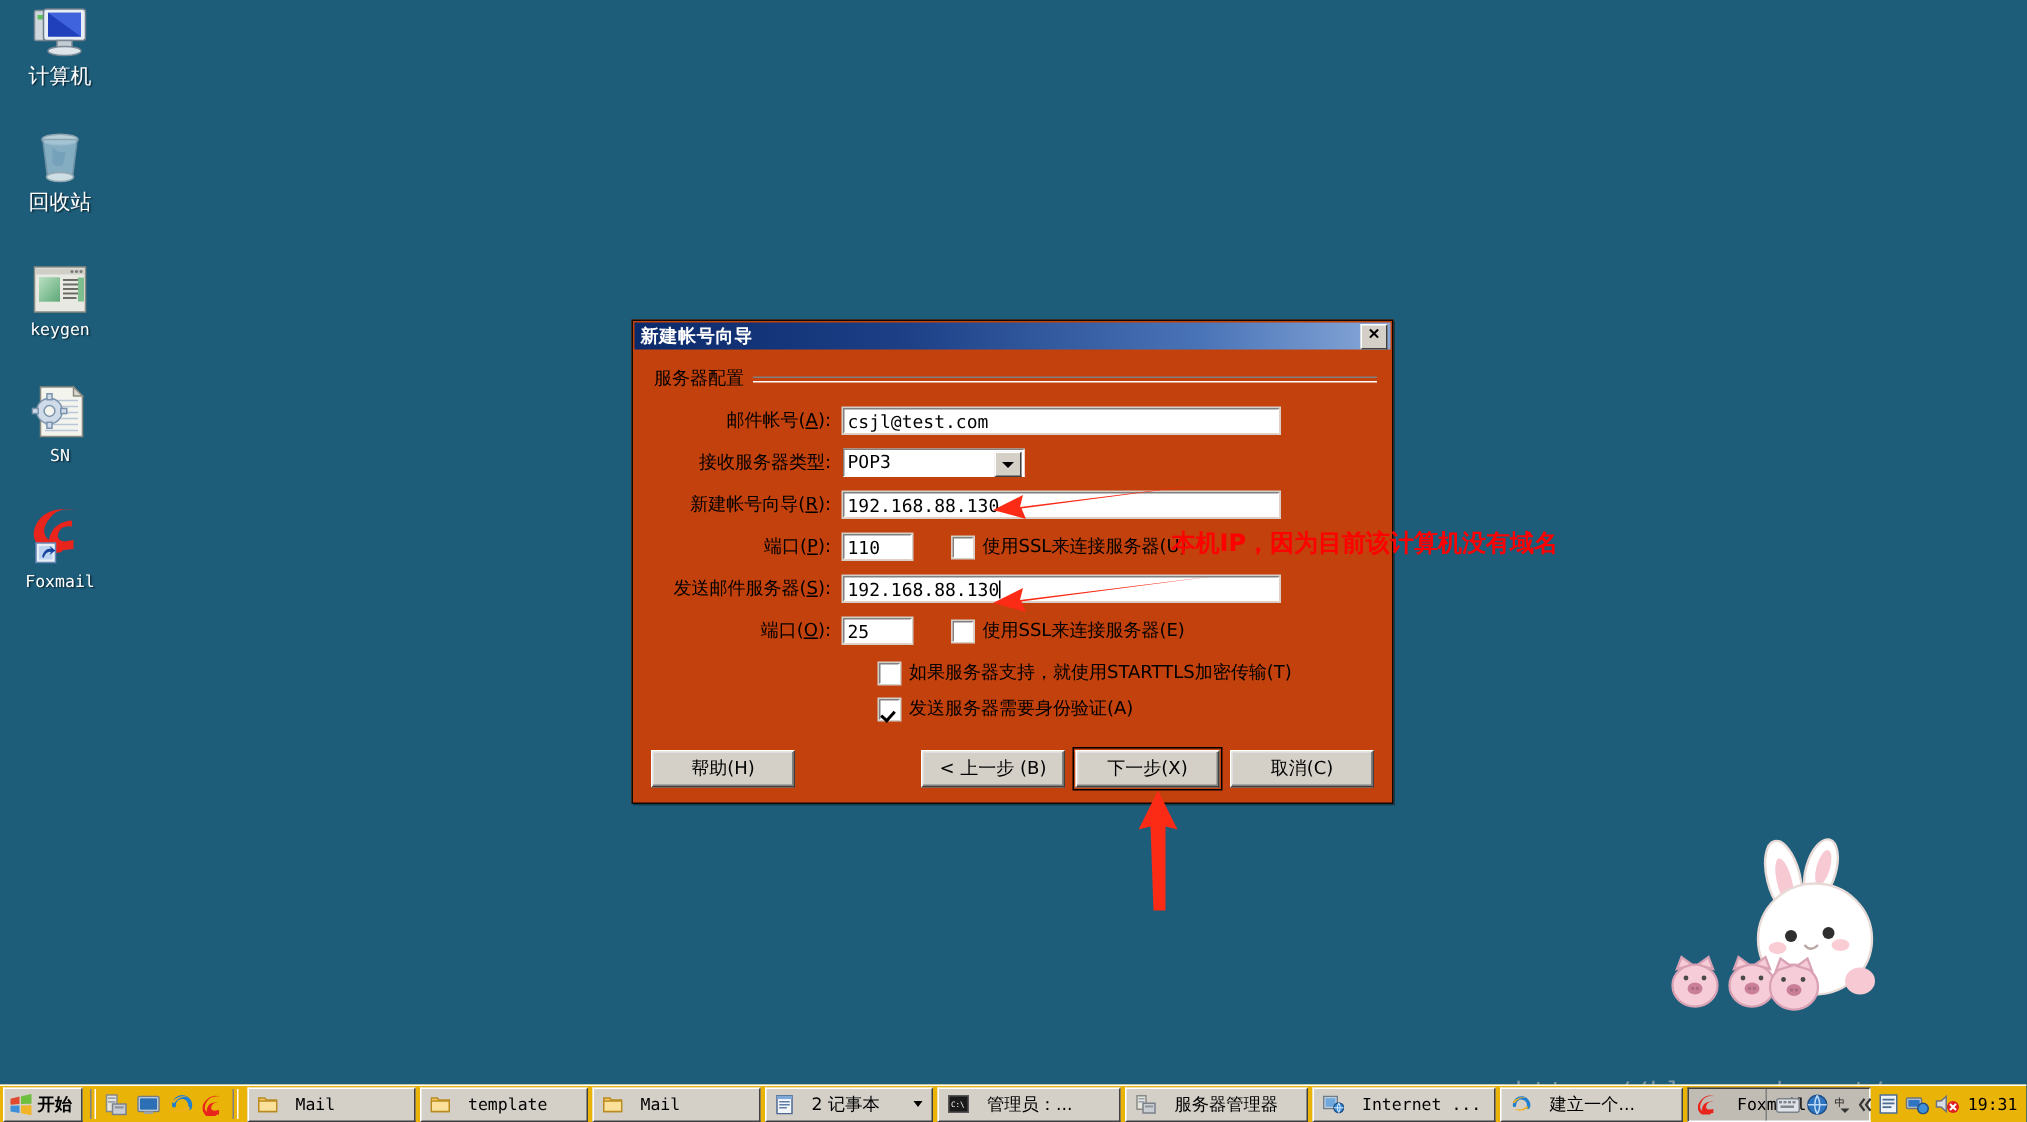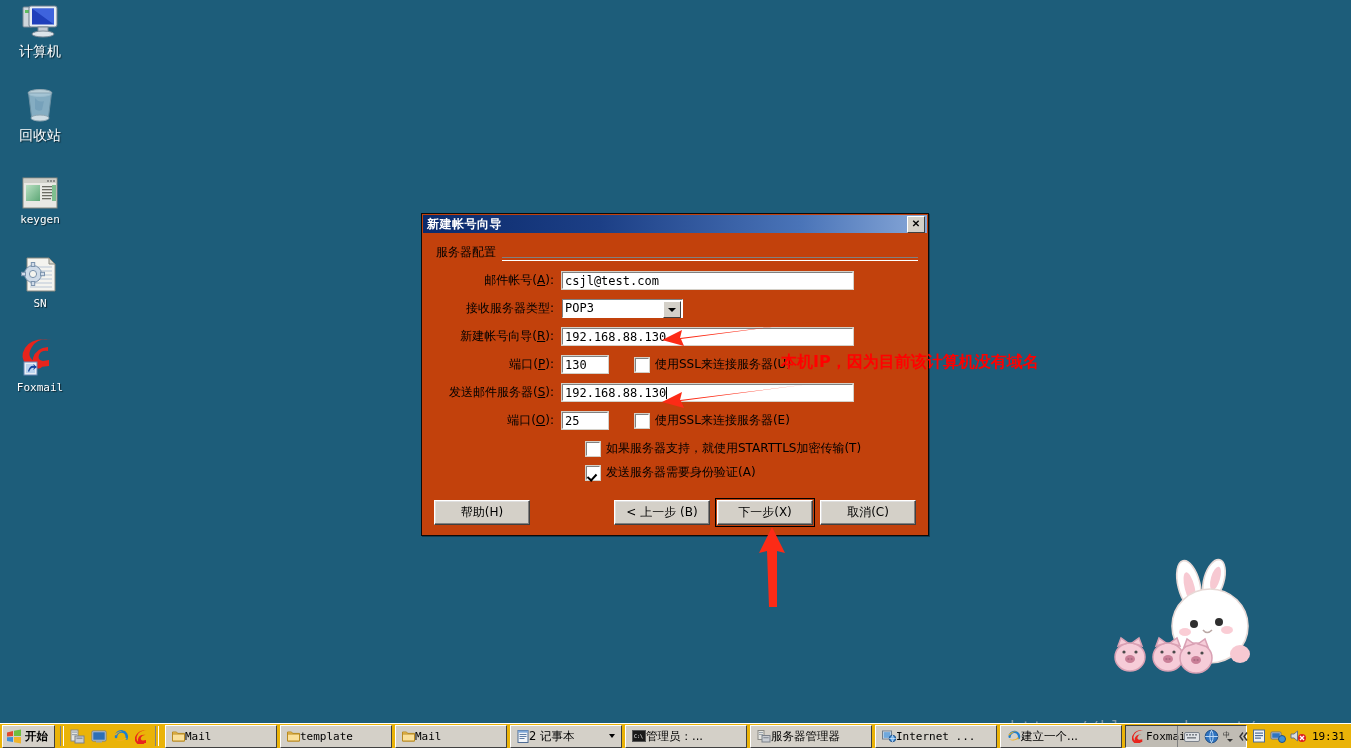--- a/index.html
+++ b/index.html
@@ -47,21 +47,21 @@
   #close-btn{
     width:16px;height:15px;background:#d4d0c8;
     border-top:1px solid #fff;border-left:1px solid #fff;
     border-right:1px solid #404040;border-bottom:1px solid #404040;
     display:flex;align-items:center;justify-content:center;
     font-size:10px;font-weight:bold;line-height:1;color:#000;cursor:default;
     font-family:"Liberation Sans",sans-serif;
   }
   #dlg-body{position:relative;padding:8px 10px 0 10px;}
 
-  .group-head{display:flex;align-items:flex-end;gap:6px;margin:2px 0 10px 4px;}
+  .group-head{display:flex;align-items:center;gap:6px;margin:2px 0 10px 4px;}
   .group-head .lbl{font-size:12px;font-family:"DejaVu Sans","Liberation Sans",sans-serif;}
   .group-head .rule{flex:1;height:2px;border-top:1px solid #808080;border-bottom:1px solid #fff;}
 
   .row{display:flex;align-items:center;margin-bottom:9px;height:19px;}
   .row .lab{
     width:130px;text-align:right;padding-right:8px;box-sizing:border-box;
     font-size:12px;font-family:"DejaVu Sans","Liberation Sans",sans-serif;
     white-space:nowrap;
   }
   .lab .mn{text-decoration:underline;}
@@ -154,21 +154,21 @@
     background:#d4d0c8;
     border-top:1px solid #fff;border-left:1px solid #fff;
     border-right:1px solid #404040;border-bottom:1px solid #404040;
     font-weight:bold;font-family:"DejaVu Sans","Liberation Sans",sans-serif;
     cursor:default;
   }
   .tb-sep{width:2px;height:20px;border-left:1px solid #808080;border-right:1px solid #fff;margin:0 3px;}
   #quicklaunch{display:flex;align-items:center;gap:6px;padding:0 2px;}
   #tasks{display:flex;align-items:center;gap:3px;flex:1;min-width:0;padding-left:3px;}
   .task{
-    height:21px;flex:0 0 auto;display:flex;align-items:center;gap:0;padding:0 6px;
+    height:21px;flex:0 0 auto;display:flex;align-items:center;gap:12px;padding:0 6px;
     background:#d4d0c8;
     border-top:1px solid #fff;border-left:1px solid #fff;
     border-right:1px solid #404040;border-bottom:1px solid #404040;
     font-family:"DejaVu Sans Mono","Liberation Mono",monospace;font-size:11px;
     white-space:nowrap;overflow:hidden;cursor:default;
   }
   .task.cjk{font-family:"DejaVu Sans","Liberation Sans",sans-serif;font-size:11.5px;}
   .task.active{
     background:#c0bcb4;
     border-top:1px solid #404040;border-left:1px solid #404040;
@@ -327,21 +327,21 @@
       <div class="lab">
         <span>新建帐号向导</span>(<span class="mn">R</span>):
       </div>
       <div class="tf wide">192.168.88.130</div>
     </div>
 
     <div class="row">
       <div class="lab">
         <span>端口</span>(<span class="mn">P</span>):
       </div>
-      <div class="tf port">130</div>
+      <div class="tf port">110</div>
       <div class="cbx-row" style="margin-left:27px;margin-bottom:0;">
         <span class="cbx"></span>
         <span class="ctxt">使用SSL来连接服务器(U)</span>
       </div>
     </div>
 
     <div class="row">
       <div class="lab">
         <span>发送邮件服务器</span>(<span class="mn">S</span>):
       </div>

